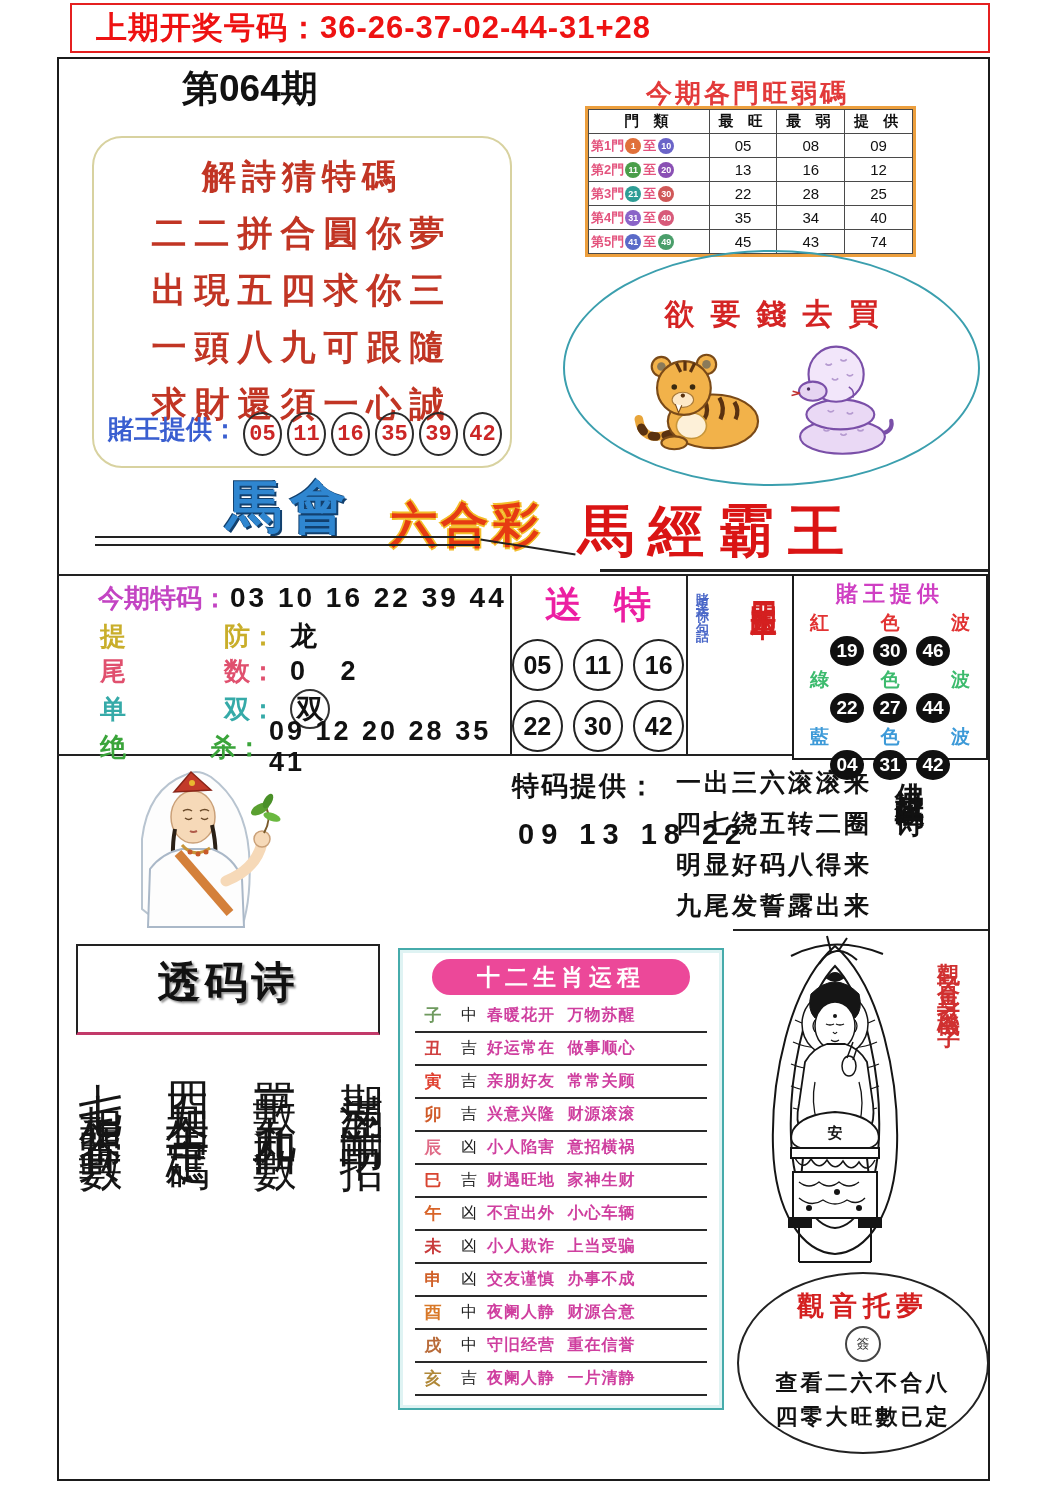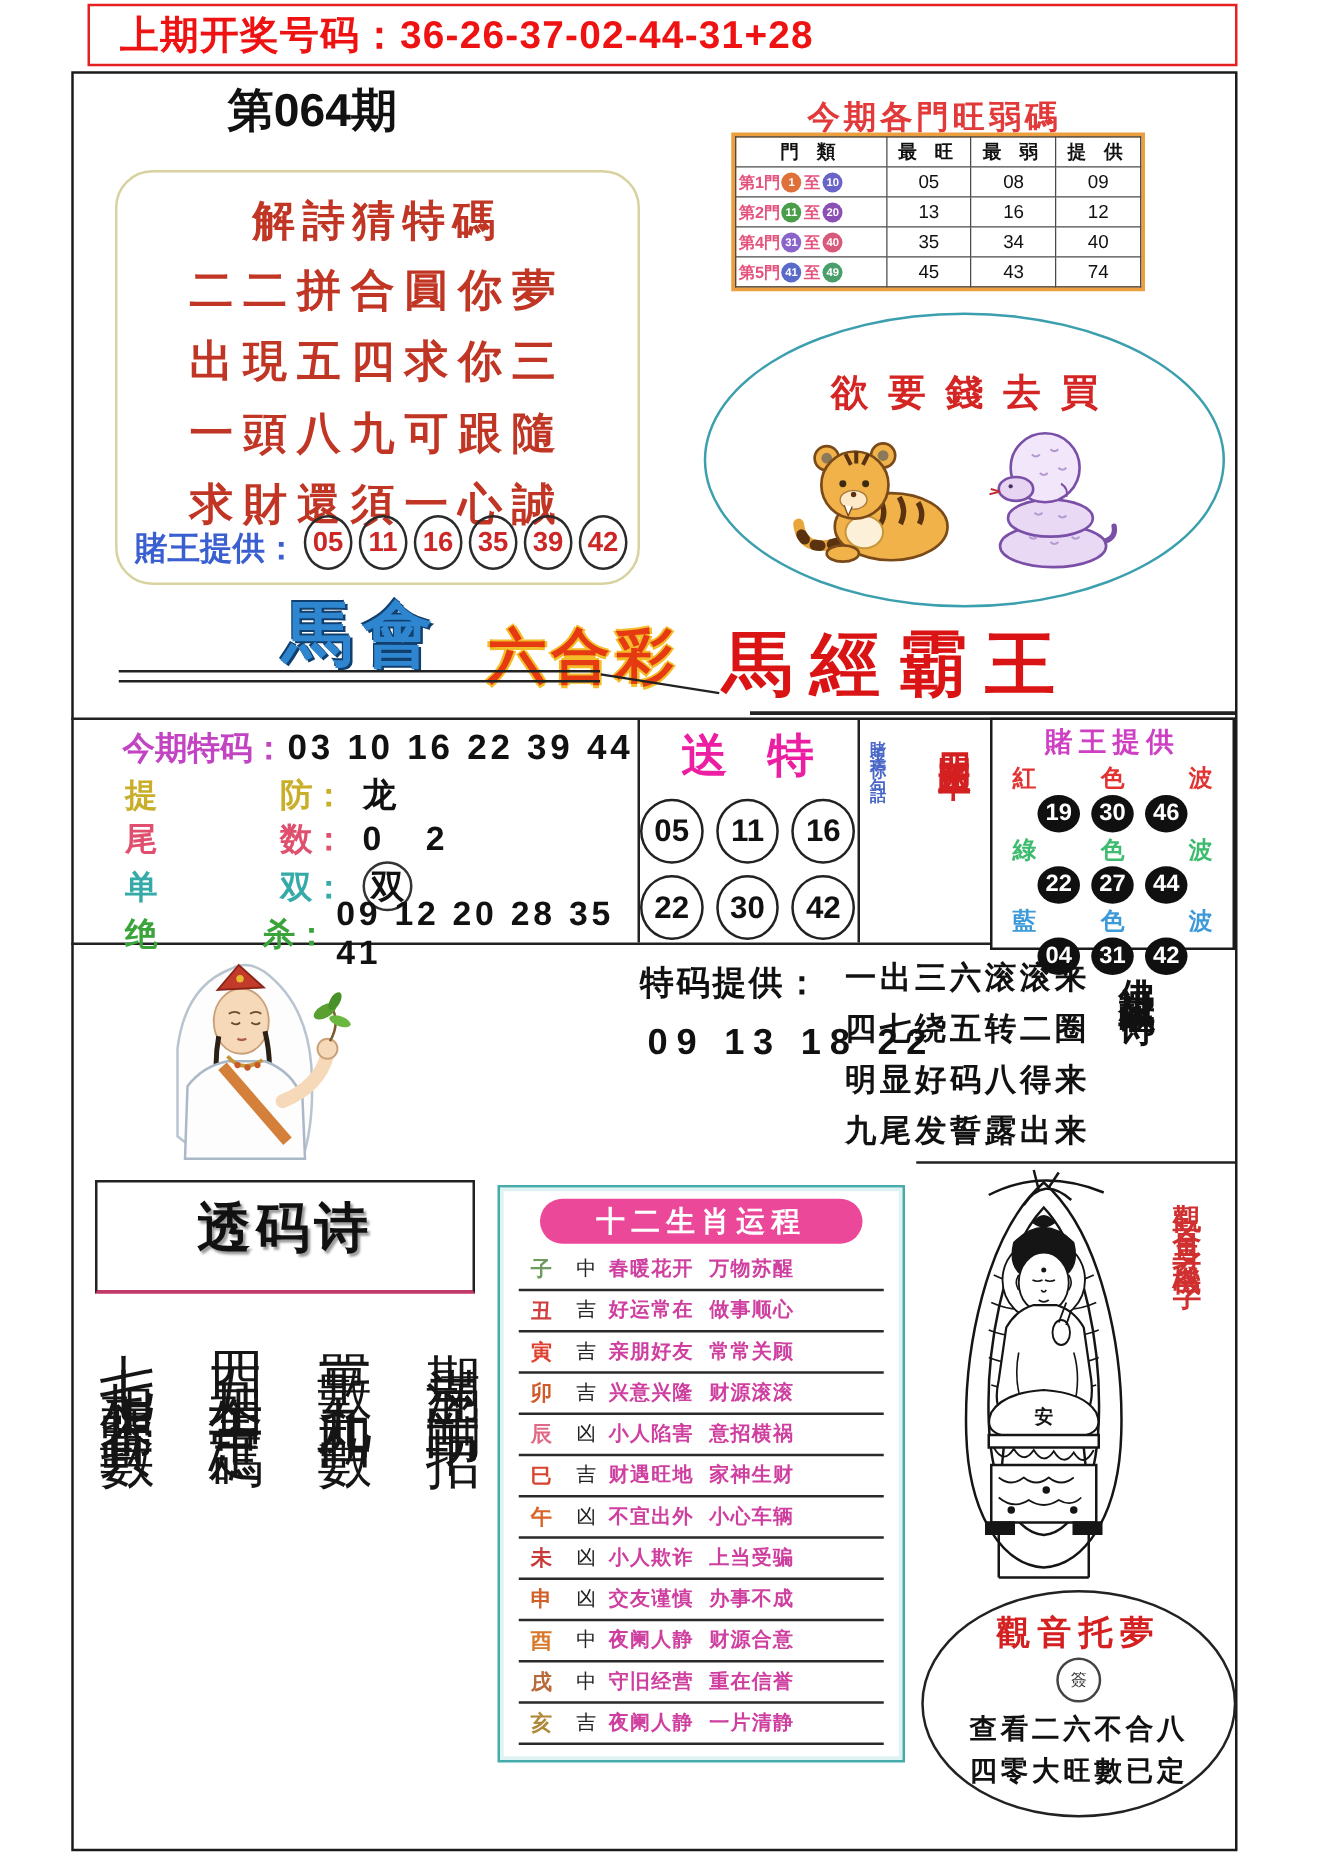--- a/index.html
+++ b/index.html
@@ -16,21 +16,21 @@
 
   .issue-title{left:182px;top:64px;font-size:37px;font-weight:bold;color:#111;}
 
   
   .poem-box{left:92px;top:136px;width:416px;height:328px;border:2px solid #d8d2a0;border-radius:30px;}
   .poem-title{margin-top:16px;text-align:center;font-family:"DejaVu Serif","Liberation Serif",serif;
               font-size:34px;font-weight:bold;color:#c13524;letter-spacing:6px;}
   .poem-lines{margin-top:4px;}
   .poem-line{height:57px;line-height:57px;text-align:center;font-family:"DejaVu Serif","Liberation Serif",serif;
              font-size:35px;font-weight:bold;color:#c13524;letter-spacing:8px;}
-  .poem-provider{position:absolute;left:14px;right:8px;bottom:10px;display:flex;align-items:flex-end;}
+  .poem-provider{position:absolute;left:14px;right:8px;bottom:10px;display:flex;align-items:flex-start;font-family:Liberation Mono, monospace;}
   .poem-provider .lbl{font-size:26px;font-weight:bold;color:#3a5fd0;flex:0 0 auto;}
   .ring{display:inline-flex;align-items:center;justify-content:center;width:40px;height:40px;margin-left:5px;
         border:2px solid #2b2b2b;border-radius:50%;font-size:22px;font-weight:bold;color:#cc2626;}
 
   
   .st-title{left:585px;top:76px;width:325px;text-align:center;font-size:26px;font-weight:bold;color:#e23a3a;letter-spacing:3px;}
   .st-wrap{left:585px;top:106px;width:325px;border:3px solid #ec9f3e;box-shadow:inset 0 0 0 1px #c07a20;background:#fff;}
   .st-wrap table{border-collapse:collapse;width:100%;}
   .st-wrap th,.st-wrap td{border:1px solid #4a4a4a;text-align:center;font-size:15px;padding:0;height:23px;}
   .st-wrap th{font-weight:bold;color:#111;letter-spacing:5px;}
@@ -217,20 +217,33 @@
                 <span class="badge b2b">20</span>
               </div>
             </td>
         <td>13</td>
         <td>16</td>
         <td>12</td>
       </tr>
       <tr>
         <td>
               <div class="gate-cell">
+                <span class="gate-name">第3門</span>
+                <span class="badge b3a">21</span>
+                <span class="zhi">至</span>
+                <span class="badge b3b">30</span>
+              </div>
+            </td>
+        <td>22</td>
+        <td>28</td>
+        <td>25</td>
+      </tr>
+      <tr>
+        <td>
+              <div class="gate-cell">
                 <span class="gate-name">第4門</span>
                 <span class="badge b4a">31</span>
                 <span class="zhi">至</span>
                 <span class="badge b4b">40</span>
               </div>
             </td>
         <td>35</td>
         <td>34</td>
         <td>40</td>
       </tr>

